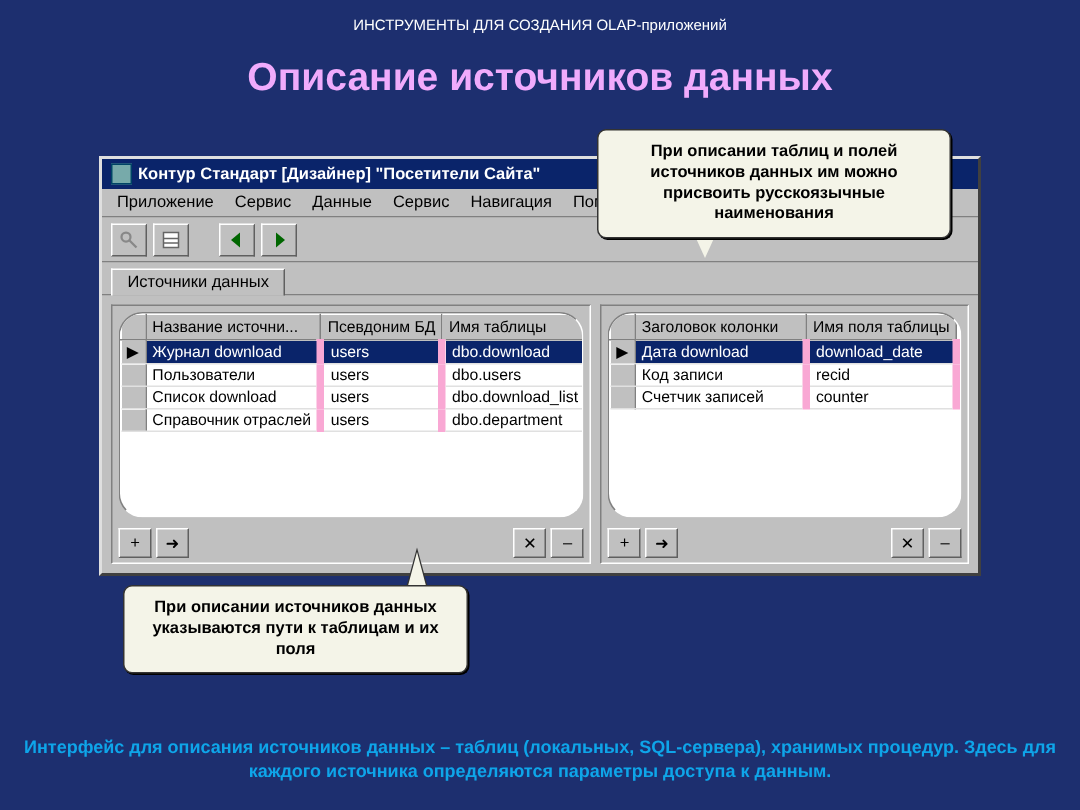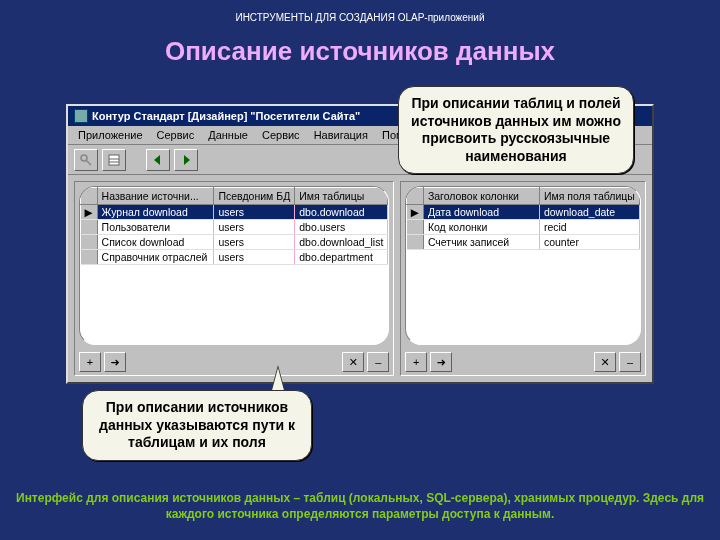--- a/index.html
+++ b/index.html
@@ -78,39 +78,39 @@
     overflow:hidden; position:relative;border-radius:16px;
   }
   table { border-collapse:collapse; width:100%; font-size:10.5px; }
   th {
     background:#c0c0c0; text-align:left; padding:2px 4px; font-weight:normal;
     border-right:1px solid #808080; border-bottom:1px solid #808080;
     border-top:1px solid #fff; border-left:1px solid #fff;
     white-space:nowrap; overflow:hidden;
   }
   td {
-    padding:1px 4px; border-right:1px solid #f9a8d4; border-bottom:1px solid #e0e0e0;
+    padding:1px 4px; border-right:5px solid #f9a8d4; border-bottom:1px solid #e0e0e0;
     white-space:nowrap; overflow:hidden;
   }
   .row-marker { width:14px; background:#c0c0c0; border-right:1px solid #808080; }
   tr.sel td { background:#0a246a; color:#fff; }
   tr.sel td.row-marker { background:#c0c0c0; color:#000; }
   .panel-toolbar {
     display:flex; gap:3px; padding:3px 4px;
   }
   .pbtn {
     width:22px; height:20px; background:#c0c0c0;
     border-top:1px solid #fff; border-left:1px solid #fff;
     border-right:1px solid #606060; border-bottom:1px solid #606060;
     display:flex; align-items:center; justify-content:center; font-size:11px;
   }
   .callout {
     position:absolute; background:#f4f4e8;
-    border:1px solid #333; border-radius:16px;
-    padding:8px 12px; font-size:14px; font-weight:bold; text-align:center;
+    border:1px solid #333; border-radius:6px;
+    padding:8px 12px; font-size:11px; font-weight:bold; text-align:center;
     line-height:1.25;
     box-shadow: 1px 1px 0 #000;
   }
   .callout.c1 { left:398px; top:86px; width:236px; }
   .callout.c2 { left:82px; top:390px; width:230px; }
   .callout-tail {
     position:absolute; width:0; height:0;
   }
   
   .tail1 {
@@ -128,21 +128,21 @@
     border-left:8px solid transparent; border-right:8px solid transparent;
     border-bottom:30px solid #f4f4e8;
   }
   .tail2b {
     left:269px; top:365px;
     border-left:9px solid transparent; border-right:9px solid transparent;
     border-bottom:33px solid #333;
   }
   .footer {
     position:absolute; left:16px; right:16px; bottom:18px;
-    color:#84cc16; font-size:12px; font-weight:bold; text-align:center; line-height:1.35;
+    color:#0ea5e9; font-size:12px; font-weight:bold; text-align:center; line-height:1.35;
   }
   svg { display:block; }
 </style>
 </head>
 <body>
 
 <div class="breadcrumb">ИНСТРУМЕНТЫ ДЛЯ СОЗДАНИЯ OLAP-приложений</div>
 <div class="page-title">Описание источников данных</div>
 
 <div class="app-window">
@@ -176,20 +176,23 @@
     <div class="tb-btn">
       <svg width="12" height="12" viewBox="0 0 12 12">
           <polygon points="8,1 2,6 8,11" fill="#060"></polygon>
         </svg>
     </div>
     <div class="tb-btn">
       <svg width="12" height="12" viewBox="0 0 12 12">
           <polygon points="4,1 10,6 4,11" fill="#060"></polygon>
         </svg>
     </div>
+  </div>
+  <div class="tab-row">
+    <div class="tab">Источники данных</div>
   </div>
   <div class="panels">
     <div class="panel left">
       <div class="grid">
         <table>
           <colgroup>
               <col style="width:16px">
               <col style="width:128px">
               <col style="width:80px">
               <col>
@@ -254,21 +257,21 @@
           </tr>
             </thead>
           <tbody id="right-body">
               <tr class="sel">
                 <td class="row-marker">▶</td>
                 <td>Дата download</td>
                 <td>download_date</td>
               </tr>
               <tr>
                 <td class="row-marker"></td>
-                <td>Код колонки</td>
+                <td>Код записи</td>
                 <td>recid</td>
               </tr>
               <tr>
                 <td class="row-marker"></td>
                 <td>Счетчик записей</td>
                 <td>counter</td>
               </tr>
             </tbody>
         </table>
       </div>

